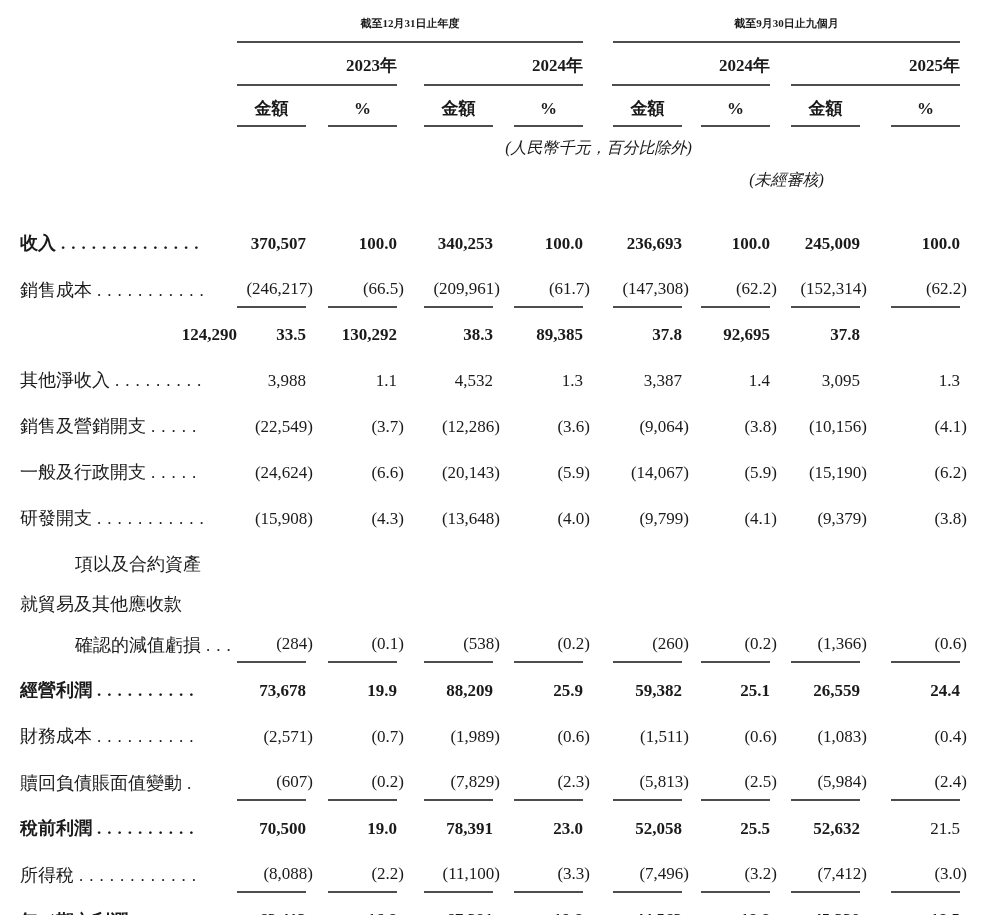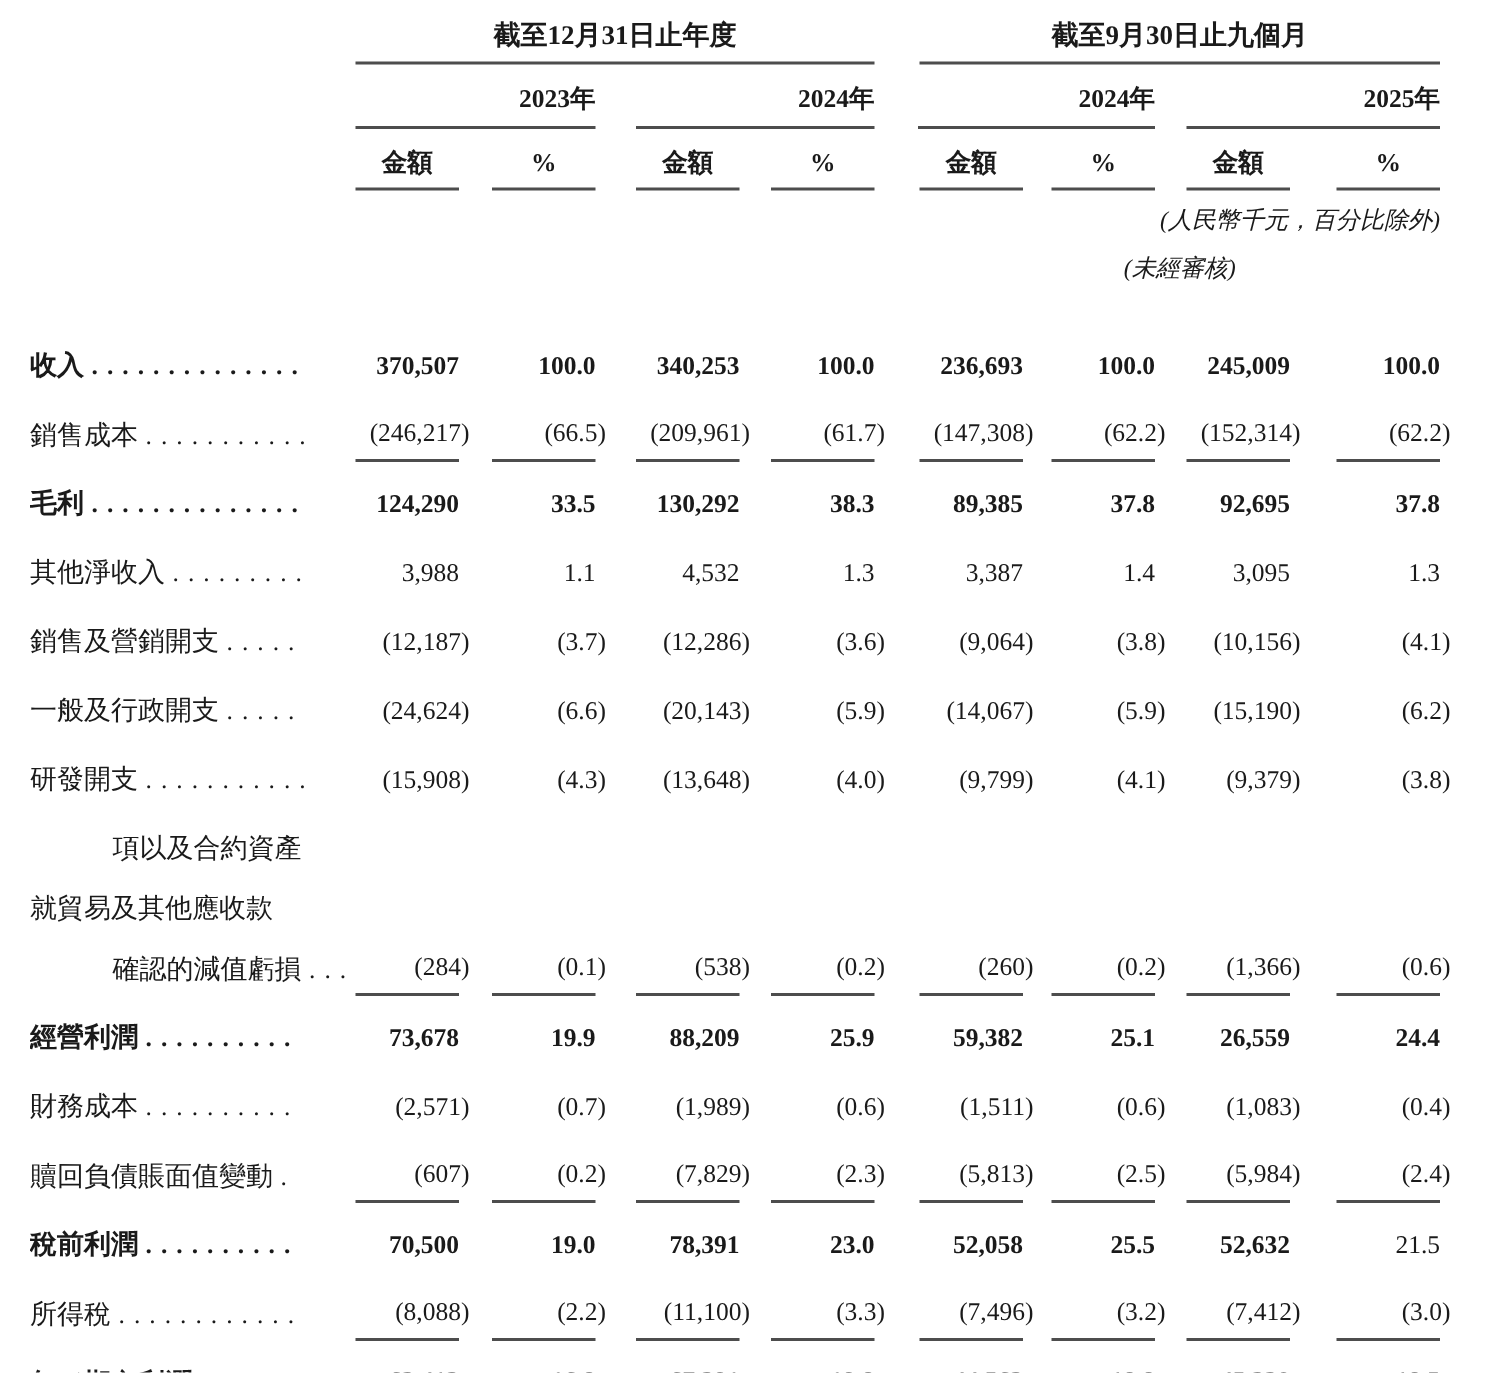--- a/index.html
+++ b/index.html
@@ -30,29 +30,29 @@
   .c.lab.indent{padding-left:55px;}
   .lab{font-size:18px;line-height:24px;}
   .leader{letter-spacing:6px;margin-left:5px;font-size:17px;}
   .drow{margin-bottom:16px;}
   .drow.ruled-row{margin-bottom:15px;}
   .lbl-only{margin-bottom:11px;}
   
   .gcell{text-align:center;padding-bottom:7px;border-bottom:2px solid var(--rule);}
   .gcell.nob{border:none;padding:0;}
   .g2inner{margin-left:30px;text-align:center;padding-bottom:7px;border-bottom:2px solid var(--rule);}
-  .gtitle{font-weight:bold;font-size:18px;line-height:22px;}
+  .gtitle{font-weight:bold;font-size:11px;line-height:22px;}
   .yrow{margin-top:12px;}
   .ycell{display:flex;min-width:0;}
   .yline{margin-left:auto;text-align:right;padding-bottom:7px;border-bottom:2px solid var(--rule);font-weight:bold;font-size:17px;line-height:22px;}
   .y1{width:160px}.y2{width:159px}.y3{width:158px}.y4{width:169px}
   .shrow{margin-top:12px;}
   .sh{font-weight:bold;font-size:17px;line-height:22px;}
   .noterow{margin-top:10px;}
-  .noteall{grid-column:2/span 8;text-align:right;}
+  .noteall{grid-column:2/span 8;text-align:center;}
   .note2wrap{grid-column:6/span 4;}
   .note2in{margin-left:30px;text-align:center;}
   .note{font-style:italic;font-size:16px;line-height:22px;}
   .sp4a{grid-column:2/span 4;}
   .sp4b{grid-column:6/span 4;}
   .sy1{grid-column:2/span 2}.sy2{grid-column:4/span 2}.sy3{grid-column:6/span 2}.sy4{grid-column:8/span 2}
   #rows{margin-top:40px;}
 </style>
 </head>
 <body>
@@ -227,21 +227,20 @@
             <span class="v neg">(152,314)</span>
           </span>
         </div>
         <div class="c num">
           <span class="rl ruled">
             <span class="v neg">(62.2)</span>
           </span>
         </div>
       </div>
       <div class="grid drow bold">
-        <div class="c lab"><span class="lab">毛利</span><span class="leader">..............</span></div>
         <div class="c num">
           <span class="rl">
             <span class="v">124,290</span>
           </span>
         </div>
         <div class="c num">
           <span class="rl">
             <span class="v">33.5</span>
           </span>
         </div>
@@ -316,21 +315,21 @@
         <div class="c num">
           <span class="rl">
             <span class="v">1.3</span>
           </span>
         </div>
       </div>
       <div class="grid drow">
         <div class="c lab"><span class="lab">銷售及營銷開支</span><span class="leader">.....</span></div>
         <div class="c num">
           <span class="rl">
-            <span class="v neg">(12,187)</span>
+            <span class="v neg">(22,549)</span>
           </span>
         </div>
         <div class="c num">
           <span class="rl">
             <span class="v neg">(3.7)</span>
           </span>
         </div>
         <div class="c num">
           <span class="rl">
             <span class="v neg">(12,286)</span>

